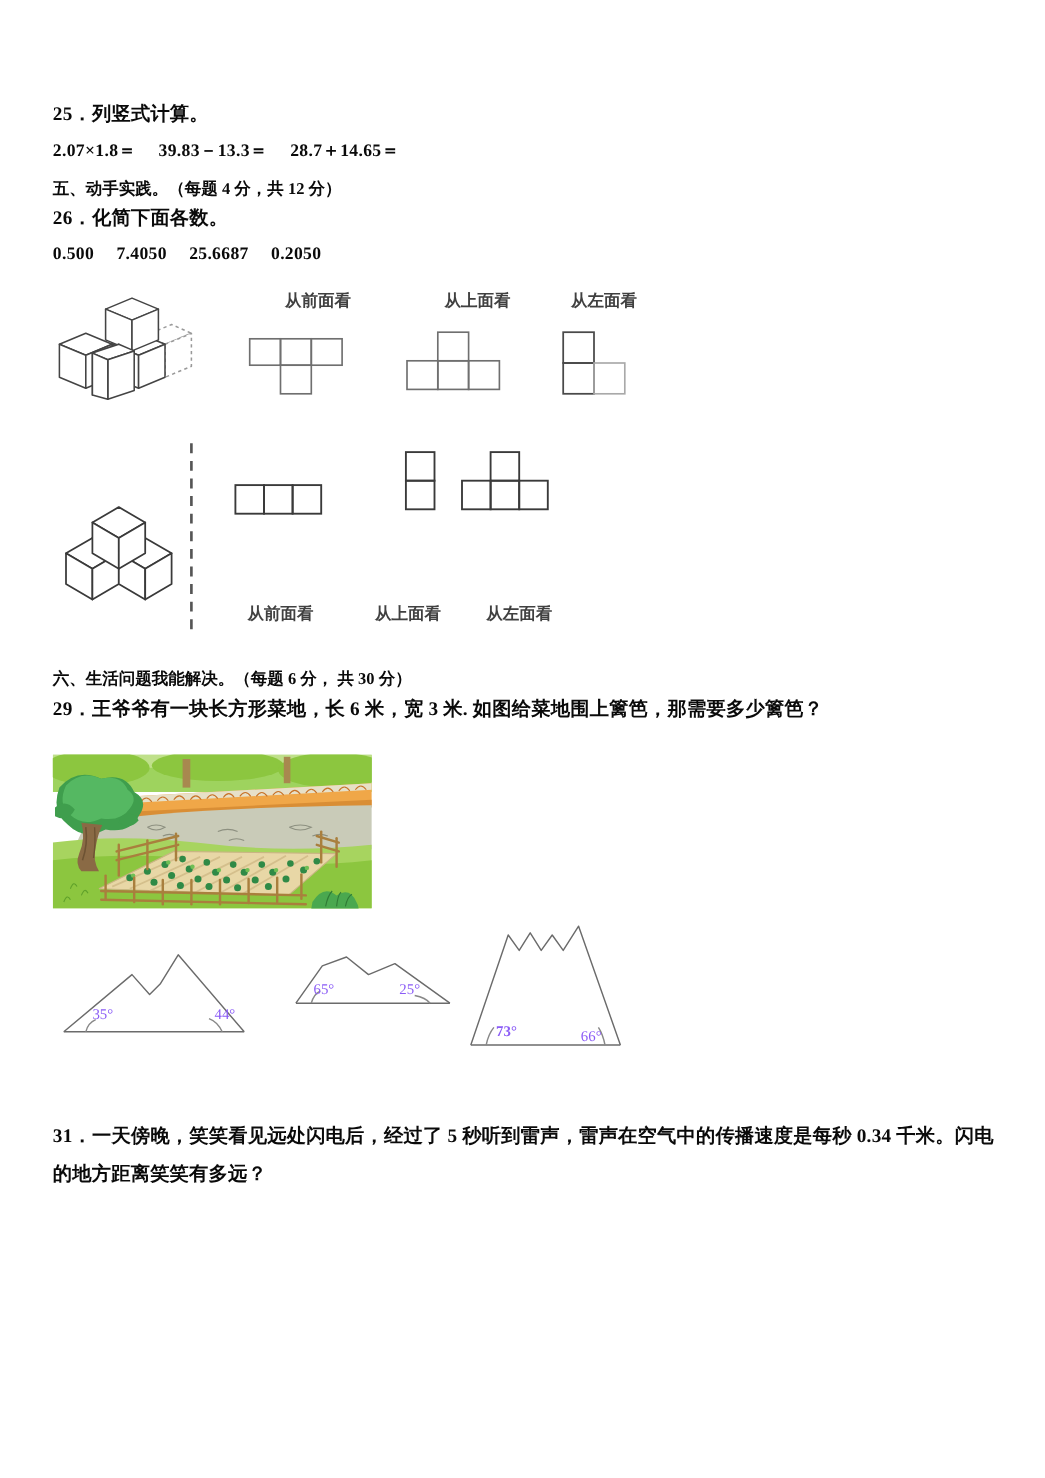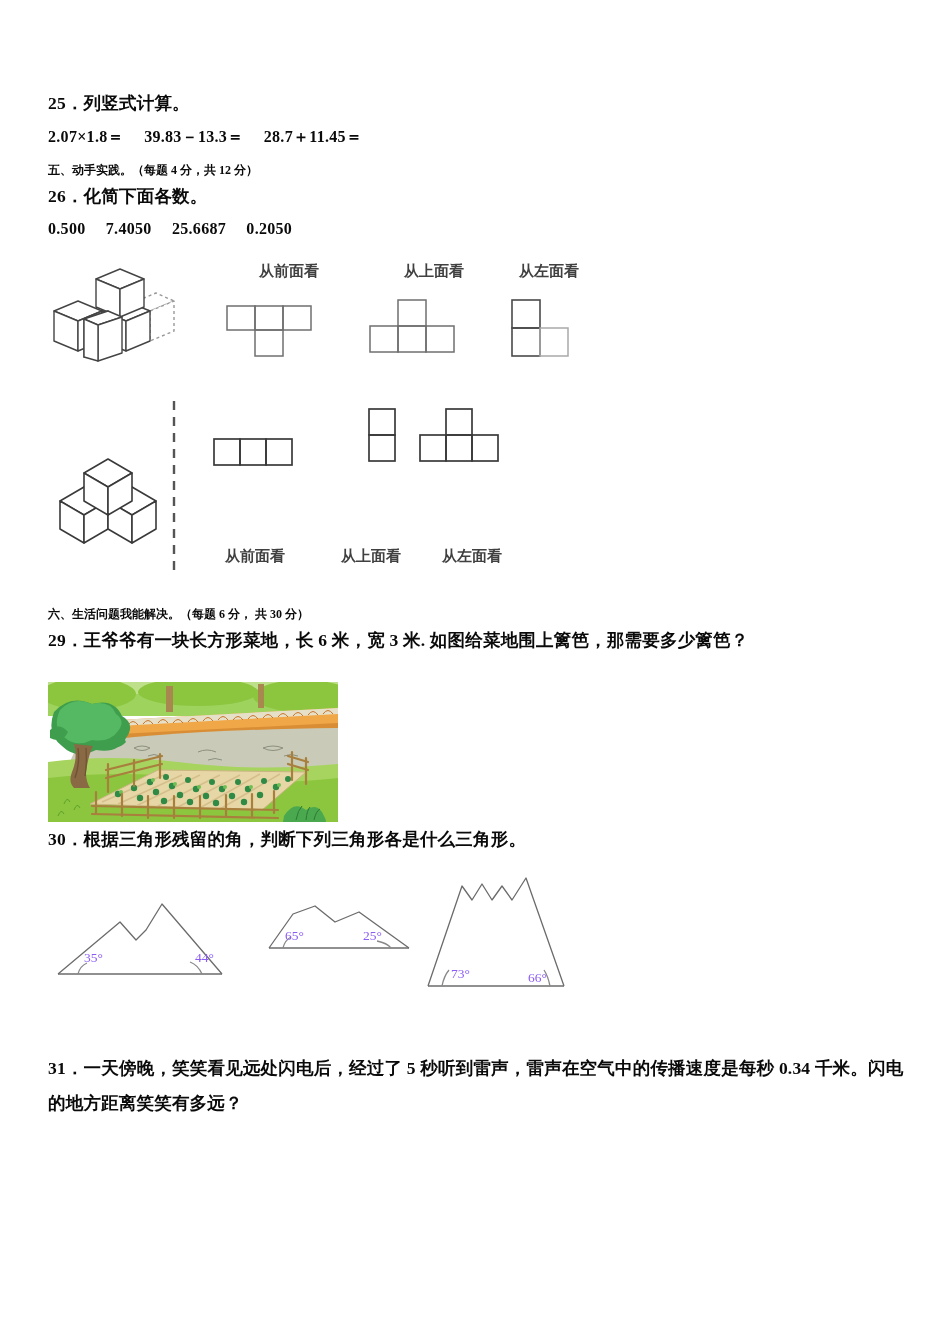--- a/index.html
+++ b/index.html
@@ -24,21 +24,21 @@
   }
   .q-line.wrap { white-space:normal; }
   .expr-line {
     font-size:16px;
     font-weight:700;
     margin:10px 0 14px 0;
     letter-spacing:0.3px;
   }
   .expr-line .gap { display:inline-block; width:16px; }
   .section-head {
-    font-size:12px;
+    font-size:15px;
     font-weight:700;
     margin:14px 0 4px 0;
     font-family:Liberation Serif, serif;
   }
   .spacer-sm { height:10px; }
   .spacer-md { height:20px; }
 
   
   .fig-row { position:relative; }
 
@@ -71,21 +71,21 @@
 
 <div class="page">
  <div class="content">
 
   <div class="q-line">
     <span>25．</span><span>列竖式计算。</span>
   </div>
   <div class="expr-line">
     <span>2.07×1.8＝</span><span class="gap"></span>
     <span>39.83－13.3＝</span><span class="gap"></span>
-    <span>28.7＋11.45＝</span>
+    <span>28.7＋14.65＝</span>
   </div>
 
   <div class="section-head">五、动手实践。（每题 4 分，共 12 分）</div>
 
   <div class="q-line" style="margin-top:2px;">
     <span>26．</span><span>化简下面各数。</span>
   </div>
   <div class="expr-line">
     <span>0.500</span><span class="gap"></span>
     <span>7.4050</span><span class="gap"></span>
@@ -370,23 +370,20 @@
 
         <g stroke="#5fa12a" stroke-width="1" fill="none">
           <path d="M16,122 q3,-8 6,-2"></path>
               <path d="M26,128 q3,-8 6,-2"></path>
           <path d="M10,134 q3,-8 6,-2"></path>
         </g>
       </g>
     </svg>
   </div>
 
-  <div class="q-line wrap" style="margin-top:6px;">
-    <span>30．</span><span>根据三角形残留的角，判断下列三角形各是什么三角形。</span>
-  </div>
 
   <div class="tri-wrap">
 
     <svg width="200" height="105" viewBox="0 0 200 105" style="position:absolute;left:2px;top:18px;">
       <g fill="none" stroke="#6b6b6b" stroke-width="1.3" stroke-linejoin="round">
         <path d="M8,96 L172,96"></path>
         <path d="M8,96 L70,44 L86,62 L96,52 L112,26 L172,96"></path>
         <path d="M28,96 q2,-8 9,-11" stroke="#888"></path>
         <path d="M152,96 q-4,-9 -12,-12" stroke="#888"></path>
       </g>
@@ -406,21 +403,21 @@
     <div class="ang-label" style="left:315px;top:68px;">25°</div>
 
     <svg width="180" height="130" viewBox="0 0 180 130" style="position:absolute;left:368px;top:10px;">
       <g fill="none" stroke="#6b6b6b" stroke-width="1.3" stroke-linejoin="round">
         <path d="M12,116 L148,116"></path>
         <path d="M12,116 L46,16 L56,30 L66,14 L76,30 L86,16 L96,30 L110,8 L148,116"></path>
         <path d="M26,116 q2,-10 7,-16" stroke="#888"></path>
         <path d="M134,116 q-2,-10 -6,-16" stroke="#888"></path>
       </g>
     </svg>
-    <div class="ang-label" style="left:403px;top:106px;">73°</div>
+    <div class="ang-label" style="left:403px;top:106px;font-weight:bold;">73°</div>
     <div class="ang-label" style="left:480px;top:110px;">66°</div>
   </div>
 
   <div class="q-line wrap" style="margin-top:16px;line-height:2.0;">
     <span>31．</span><span>一天傍晚，笑笑看见远处闪电后，经过了 5 秒听到雷声，雷声在空气中的传播速度是每秒 0.34 千米。闪电的地方距离笑笑有多远？</span>
   </div>
 
  </div>
 </div>
 

